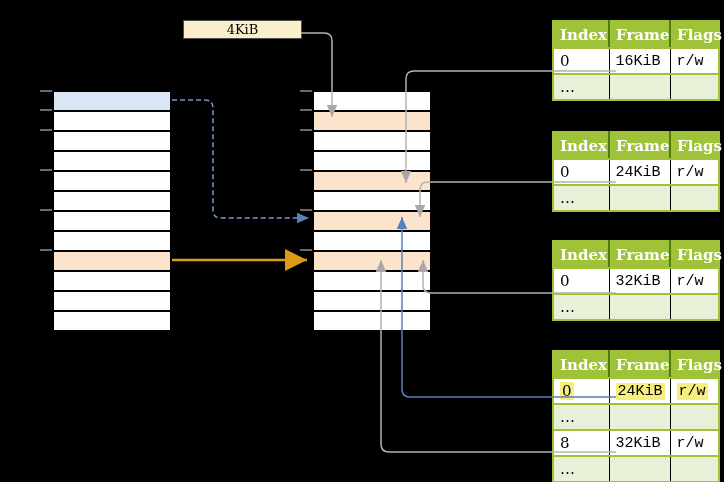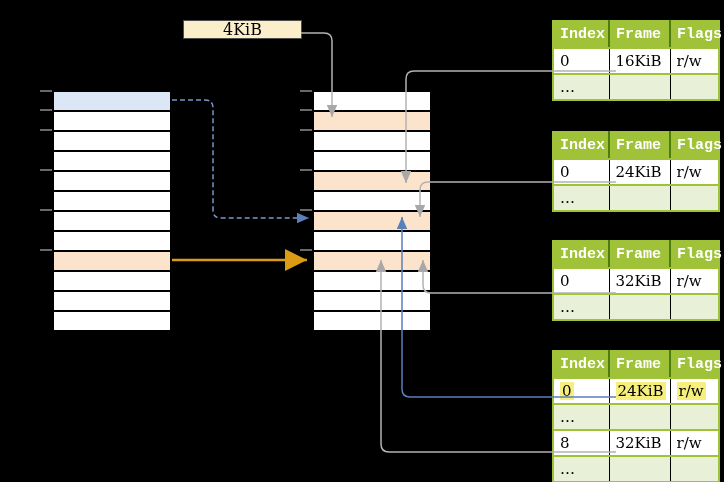--- a/index.html
+++ b/index.html
@@ -3,41 +3,41 @@
 <meta charset="utf-8">
 <style>
   html,body{margin:0;padding:0;}
   body{width:724px;height:482px;overflow:hidden;font-family:"DejaVu Serif",serif;}
   .canvas{position:relative;width:724px;height:482px;background:var(--bg);overflow:hidden;}
 
   
   .frame-label{position:absolute;left:183px;top:20px;width:117px;height:17px;
     background:var(--cream);border:1px solid #4d4d4d;
     display:flex;align-items:center;justify-content:center;
-    font-size:16px;color:#000;}
+    font-size:13px;color:#000;}
 
   
   .mem-col{position:absolute;top:90px;width:116px;background:#fff;border:2px solid #000;}
   .mem-col.left{left:52px;}
   .mem-col.right{left:312px;}
   .mem-row{height:18px;border-bottom:2px solid #000;}
   .mem-row:last-child{border-bottom:none;}
   .fill-white{background:var(--mem-white);}
   .fill-blue{background:var(--mem-blue);}
   .fill-orange{background:var(--mem-orange);}
 
   
   .pt{position:absolute;left:552px;width:166px;}
   .pt table{border-collapse:collapse;border:2px solid var(--green);width:166px;table-layout:fixed;}
   .pt th{background:var(--green);color:#fff;font-weight:bold;font-size:15px;text-align:left;
-    height:25px;padding:0 0 0 6px;border-bottom:2px solid var(--green);font-family:Liberation Mono, monospace;}
+    height:25px;padding:0 0 0 6px;border-bottom:2px solid var(--green);}
   .pt th + th{border-left:2px solid #4d7c0f;}
   .pt td{background:#fff;font-size:15px;color:#000;height:24px;padding:0 0 0 6px;
     border-top:2px solid var(--green);}
-  .pt td + td{border-left:1.5px solid #000;}
+  .pt td + td{border-left:1.5px solid #000;font-family:Liberation Mono, monospace;}
   .pt tr.shaded td{background:var(--lgreen);}
   .pt col.c1{width:56px;} .pt col.c2{width:61px;} .pt col.c3{width:49px;}
   .hl{background:var(--hl);padding:0 2px;}
 
   
   .overlay{position:absolute;left:0;top:0;width:724px;height:482px;pointer-events:none;}
   .overlay path,.overlay line{fill:none;}
 </style>
 </head>
 <body>

